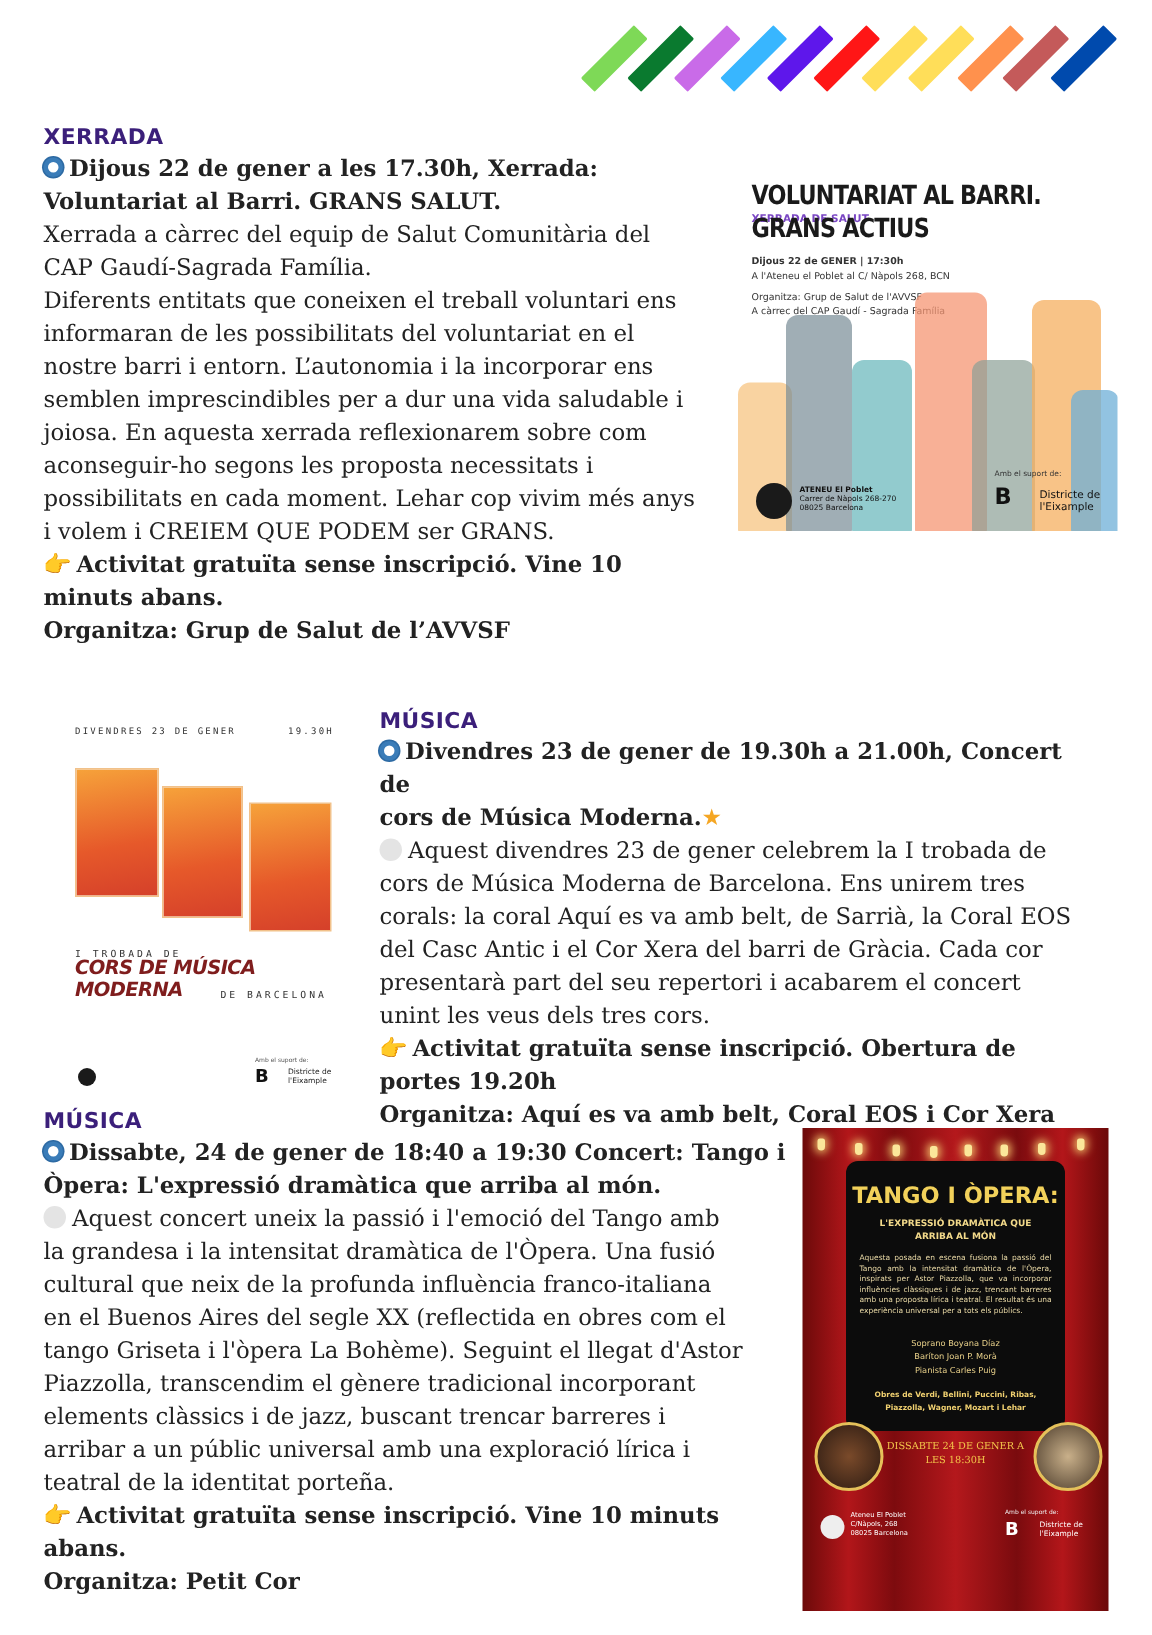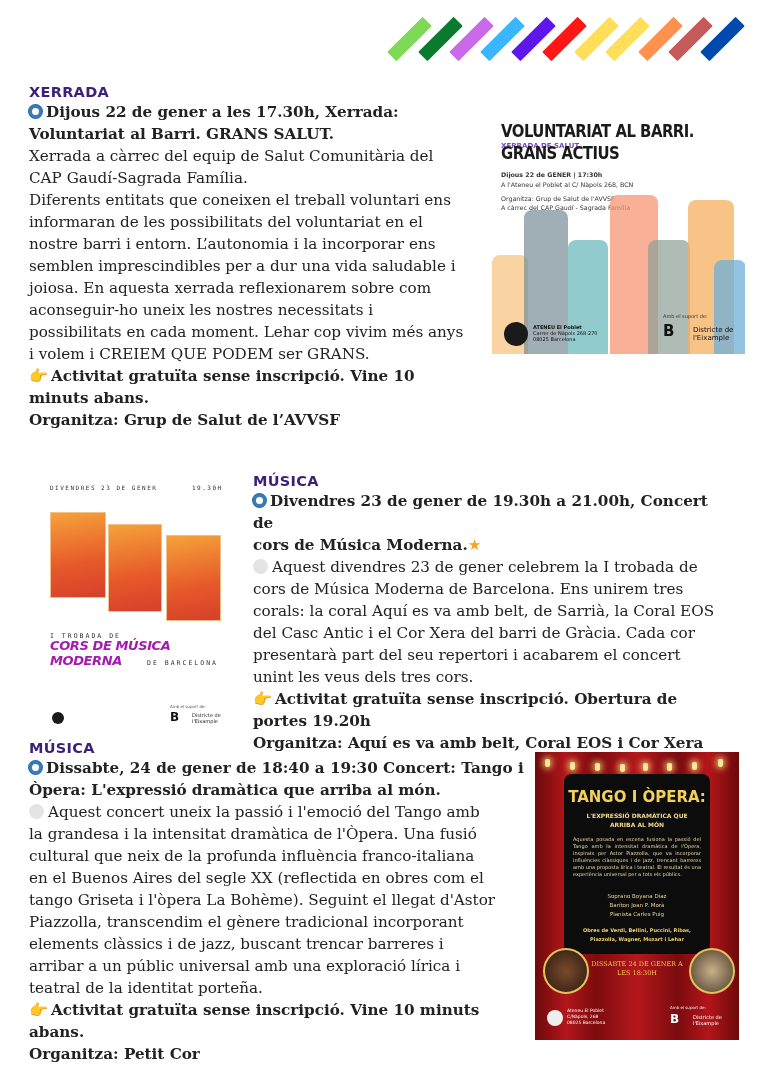--- a/index.html
+++ b/index.html
@@ -19,23 +19,23 @@
   #p1{left:488px;top:100px;width:257px;height:254px;background:#fff;}
   #p1 .kicker{position:absolute;left:13px;top:10px;font-family:"DejaVu Sans",sans-serif;font-size:7px;color:#7a46c3;font-weight:bold;margin-top:32px;}
   #p1 .ttl{position:absolute;left:13px;top:20px;font-family:"DejaVu Sans",sans-serif;font-weight:bold;font-size:17.5px;line-height:22px;color:#1a1a1a;letter-spacing:-0.6px;transform:scaleX(0.85);transform-origin:left;}
   #p1 .meta{position:absolute;left:13px;font-family:"DejaVu Sans",sans-serif;font-size:6.3px;color:#333;}
   .hd{position:absolute;border-radius:8px 8px 2px 2px;}
   
   #p2{left:32px;top:472px;width:205px;height:260px;background:#fff;}
   #p2 .top{position:absolute;top:12px;font-family:"DejaVu Sans Mono",monospace;font-size:6px;letter-spacing:1.5px;color:#333;}
   .photo{position:absolute;background:linear-gradient(170deg,#f6a23a,#e6592a 60%,#d5402a);border:1px solid #f1c18a;}
   #p2 .sub{position:absolute;font-family:"DejaVu Sans Mono",monospace;font-size:6.5px;letter-spacing:2px;color:#333;}
-  #p2 .big{position:absolute;left:18px;top:166px;font-family:"DejaVu Sans",sans-serif;font-weight:bold;font-size:13px;color:#a21caf;letter-spacing:-0.4px;font-style:italic;}
+  #p2 .big{position:absolute;left:18px;top:166px;font-family:"DejaVu Sans",sans-serif;font-weight:bold;font-size:13px;color:#7f1d1d;letter-spacing:-0.4px;font-style:italic;}
   
-  #p3{left:535px;top:752px;width:204px;height:288px;background:linear-gradient(90deg,#6c0a0a,#b2161a 15%,#7d0b0e 30%,#b4181c 50%,#7a0b0e 70%,#b3161a 85%,#6b0909);}
+  #p3{left:535px;top:752px;width:204px;height:322px;background:linear-gradient(90deg,#6c0a0a,#b2161a 15%,#7d0b0e 30%,#b4181c 50%,#7a0b0e 70%,#b3161a 85%,#6b0909);}
   #p3 .panel{position:absolute;left:29px;top:22px;width:146px;height:180px;background:#0c0c0c;border-radius:8px;}
   #p3 .ttl{position:absolute;left:0;right:0;top:14px;text-align:center;font-family:"DejaVu Sans",sans-serif;font-weight:bold;color:#f2d15a;font-size:15px;}
   #p3 .sub{position:absolute;left:0;right:0;top:37px;text-align:center;font-family:"DejaVu Sans",sans-serif;font-weight:bold;color:#f2d98a;font-size:6px;line-height:9px;}
   #p3 .body{position:absolute;left:9px;right:9px;top:62px;text-align:justify;font-family:"DejaVu Sans",sans-serif;color:#e9d9a6;font-size:5px;line-height:7px;}
   #p3 .crew{position:absolute;left:0;right:0;top:118px;text-align:center;font-family:"DejaVu Sans",sans-serif;color:#e9d18a;font-size:5.5px;line-height:9px;}
   #p3 .works{position:absolute;left:0;right:0;top:152px;text-align:center;font-family:"DejaVu Sans",sans-serif;font-weight:bold;color:#f0d070;font-size:5px;line-height:9px;}
   .bulb{position:absolute;top:7px;width:5px;height:8px;background:#fbe79a;border-radius:2px 2px 3px 3px;box-shadow:0 0 6px 2px rgba(255,220,120,0.8);}
   .circ{position:absolute;width:42px;height:42px;border-radius:50%;border:2px solid #e5c15a;}
   .logo-dark{position:absolute;background:#1a1a1a;border-radius:50%;}
   .tiny{position:absolute;font-family:"DejaVu Sans",sans-serif;font-size:5px;line-height:6px;}
@@ -65,21 +65,21 @@
     <span>Voluntariat al Barri. GRANS SALUT.</span>
   </div>
   <div class="txt">
     <span>Xerrada a càrrec del equip de Salut Comunitària del</span><br>
     <span>CAP Gaudí-Sagrada Família.</span><br>
     <span>Diferents entitats que coneixen el treball voluntari ens</span><br>
     <span>informaran de les possibilitats del voluntariat en el</span><br>
     <span>nostre barri i entorn. L’autonomia i la incorporar ens</span><br>
     <span>semblen imprescindibles per a dur una vida saludable i</span><br>
     <span>joiosa. En aquesta xerrada reflexionarem sobre com</span><br>
-    <span>aconseguir-ho uneix les nostres necessitats i</span><br>
+    <span>aconseguir-ho segons les proposta necessitats i</span><br>
     <span>possibilitats en cada moment. Lehar cop vivim més anys</span><br>
     <span>i volem i CREIEM QUE PODEM ser GRANS.</span>
   </div>
   <div class="txt b">
     <span class="hand">👉</span><span>Activitat gratuïta sense inscripció. Vine 10</span><br>
     <span>minuts abans.</span>
   </div>
   <div class="txt b">Organitza: Grup de Salut de l’AVVSF</div>
 </div>
 

